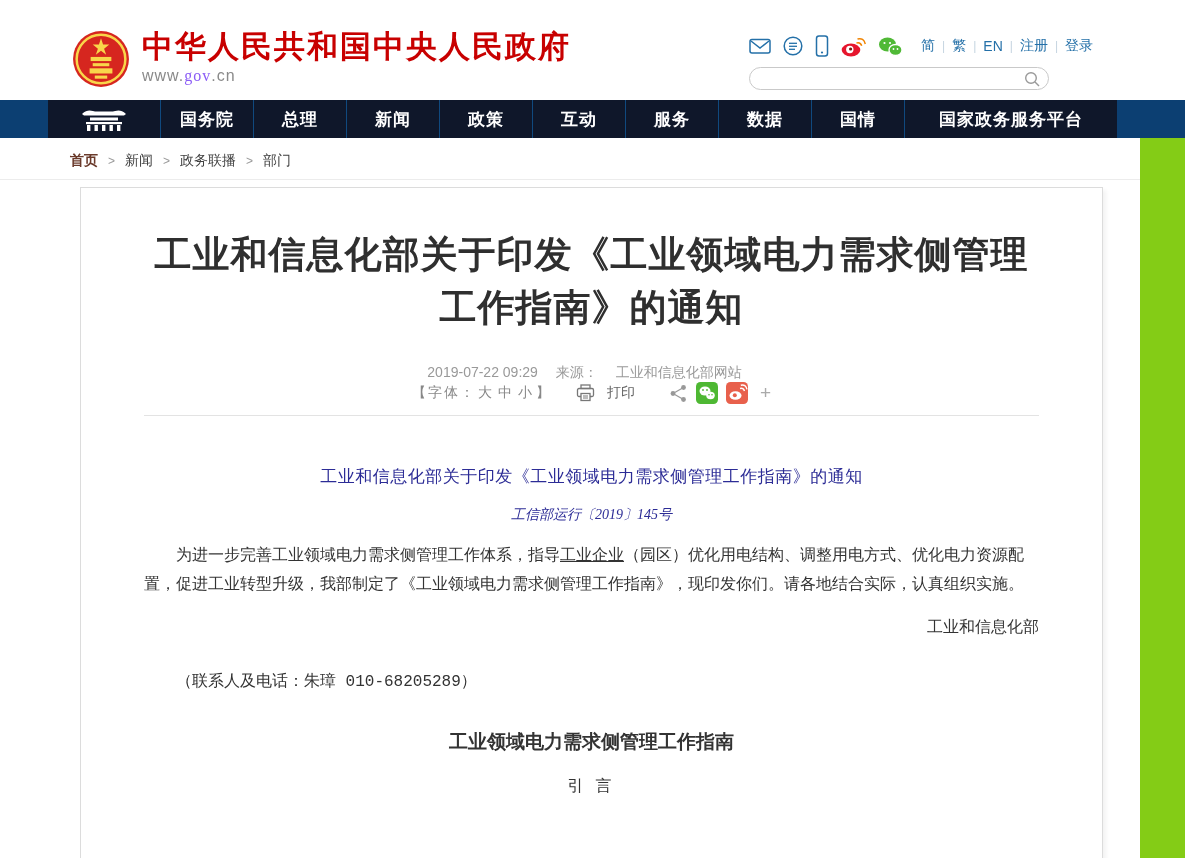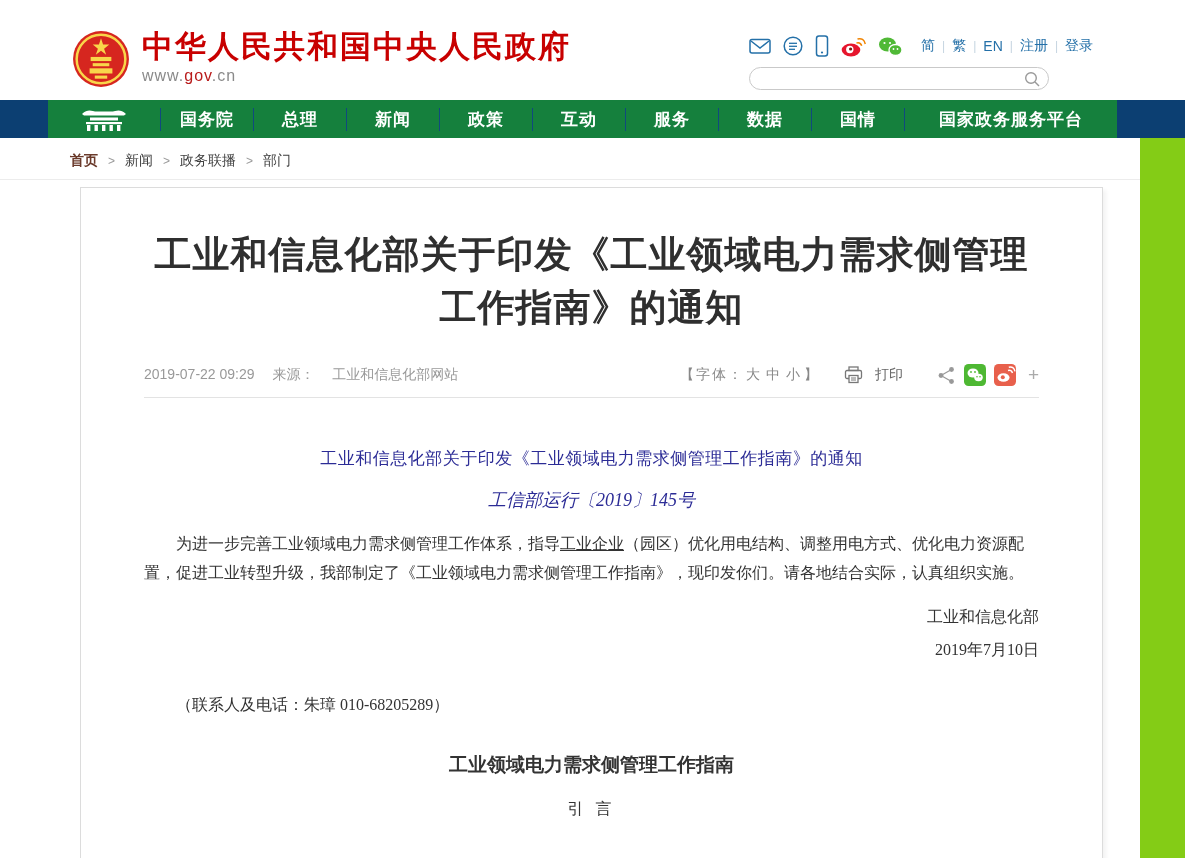--- a/index.html
+++ b/index.html
@@ -7,37 +7,37 @@
               font-family:"Liberation Sans","DejaVu Sans",sans-serif; }
 
   
   .site-header { height:100px; background:#fff; position:relative; }
   .header-inner { width:1140px; height:100%; position:relative; }
   .logo-row { position:absolute; left:72px; top:30px; display:flex; align-items:flex-start; }
   .emblem { width:58px; height:58px; display:block; cursor:pointer; }
   .site-title-block { margin-left:12px; }
   .site-title { font-size:31px; font-weight:bold; color:#c80000; letter-spacing:2px; line-height:34px; cursor:pointer; }
   .site-url { font-size:16px; color:#8a8a8a; margin-top:3px; letter-spacing:1px; }
-  .site-url .gov { color:#b91c1c; }
+  .site-url .gov { color:#8b5cf6;font-family:Liberation Serif, serif; }
 
   .header-right { position:absolute; right:47px; top:34px; text-align:right; }
   .icon-links { display:flex; align-items:center; justify-content:flex-end; gap:12px; height:24px; }
   .icon-links svg { display:block; cursor:pointer; }
   .lang-links { display:flex; align-items:center; gap:7px; font-size:14px; margin-left:6px; }
   .lang-links a { color:#2470a8; text-decoration:none; cursor:pointer; }
   .lang-sep { color:#c5d4e0; font-size:12px; }
   .search-box { margin-top:9px; width:300px; height:23px; border:1px solid #c9c9c9; border-radius:12px;
                 position:relative; background:#fff; }
   .search-box input { position:absolute; left:12px; top:1px; width:255px; height:19px; border:none; outline:none;
                       font-size:13px; background:transparent; }
   .search-btn { position:absolute; right:7px; top:3px; cursor:pointer; }
 
   
   .main-nav { height:38px; background:#0c3f72; }
-  .nav-inner { margin-left:48px; width:1069px; height:38px; background:#15803d; display:flex;align-items:center; }
+  .nav-inner { margin-left:48px; width:1069px; height:38px; background:#0f172a; display:flex; }
   .nav-item { display:flex; align-items:center; justify-content:center; color:#fff; font-size:17px;
               font-weight:bold; flex:0 0 93px; cursor:pointer; letter-spacing:1px; }
   .nav-item + .nav-item { border-left:1px solid #10497e; }
   .nav-home { flex:0 0 112px; }
   .nav-wide { flex:1 1 auto; }
 
   
   .page-body { background:#84cc16; height:720px; }
   .wrapper { width:1140px; height:100%; background:#fff; }
   .breadcrumb { padding:14px 0 9px 70px; font-size:14px; color:#666; display:flex; gap:10px; align-items:center; }
@@ -47,39 +47,39 @@
   .top-divider { border-bottom:1px solid #ececec; }
 
   .content-box { margin-left:80px; width:1023px; min-height:675px; background:#fff;
                  border:1px solid #dcdcdc; box-shadow:3px 3px 4px rgba(0,0,0,0.05);
                  margin-top:7px; padding:0 63px 10px; }
 
   .article-title { margin-top:40px; text-align:center; font-size:37px; line-height:53px; font-weight:bold;
                    color:#2f2f2f; letter-spacing:1px; }
 
   .meta-row { margin-top:30px; display:flex; justify-content:space-between; align-items:center;
-              font-size:14px; color:#999; }
+              font-size:14px; color:#999;flex-direction:column; }
   .meta-left span { margin-right:14px; }
   .meta-right { display:flex; align-items:center; gap:8px; color:#777; }
   .font-sizer { letter-spacing:2px; margin-right:16px; color:#888; }
   .font-sizer .fsize { cursor:pointer; margin:0 2px; }
   .print-group { display:flex; align-items:center; gap:12px; margin-right:26px; cursor:pointer; color:#666; }
   .share-icon { cursor:pointer; display:block; }
   .plus-btn { font-size:19px; color:#aaa; cursor:pointer; margin-left:4px; line-height:18px; }
   .meta-divider { border:none; border-top:1px solid #e3e3e3; margin-top:11px; }
 
   .doc { font-family:"Liberation Serif","DejaVu Serif",serif; font-size:16px; color:#333; line-height:1.8; }
   .doc-heading { text-align:center; font-size:17px; font-weight:normal; color:#2c2c96; margin-top:46px; letter-spacing:0.5px; }
-  .doc-number { text-align:center; font-size:18px; color:#2c2c96; font-style:italic; margin-top:9px; }
+  .doc-number { text-align:center; font-size:14px; color:#2c2c96; font-style:italic; margin-top:9px; }
   .salutation { margin-top:26px; }
   .body-para { text-indent:2em; margin-top:14px; }
   .doc-link { color:#333; text-decoration:underline; cursor:pointer; }
   .sign-right { text-align:right; margin-top:15px; }
   .sign-date { text-align:right; margin-top:5px; }
-  .contact { text-indent:2em; margin-top:26px; }
+  .contact { text-indent:2em; margin-top:26px;font-family:Liberation Mono, monospace; }
   .guide-title { text-align:center; font-size:19px; font-weight:bold; color:#333; margin-top:28px; }
   .intro-heading { text-align:center; margin-top:13px; letter-spacing:4px; }
 </style>
 </head>
 <body>
 
 <header class="site-header">
   <div class="header-inner">
     <div class="logo-row">
       <svg class="emblem" viewBox="0 0 56 56">
@@ -237,21 +237,20 @@
           <span class="plus-btn">+</span>
         </div>
       </div>
       <hr class="meta-divider">
 
       <article class="doc">
         <h2 class="doc-heading">工业和信息化部关于印发《工业领域电力需求侧管理工作指南》的通知</h2>
         <div class="doc-number">工信部运行〔2019〕145号</div>
         <p class="body-para"><span>为进一步完善工业领域电力需求侧管理工作体系，指导</span><a class="doc-link">工业企业</a><span>（园区）优化用电结构、调整用电方式、优化电力资源配置，促进工业转型升级，我部制定了《工业领域电力需求侧管理工作指南》，现印发你们。请各地结合实际，认真组织实施。</span></p>
         <div class="sign-right">工业和信息化部</div>
-        <div class="sign-date">2019年7月10日</div>
         <p class="contact">（联系人及电话：朱璋 010-68205289）</p>
         <h3 class="guide-title">工业领域电力需求侧管理工作指南</h3>
         <div class="intro-heading">引 言</div>
 
       </article>
     </section>
   </div>
 </main>
 
 </body></html>

